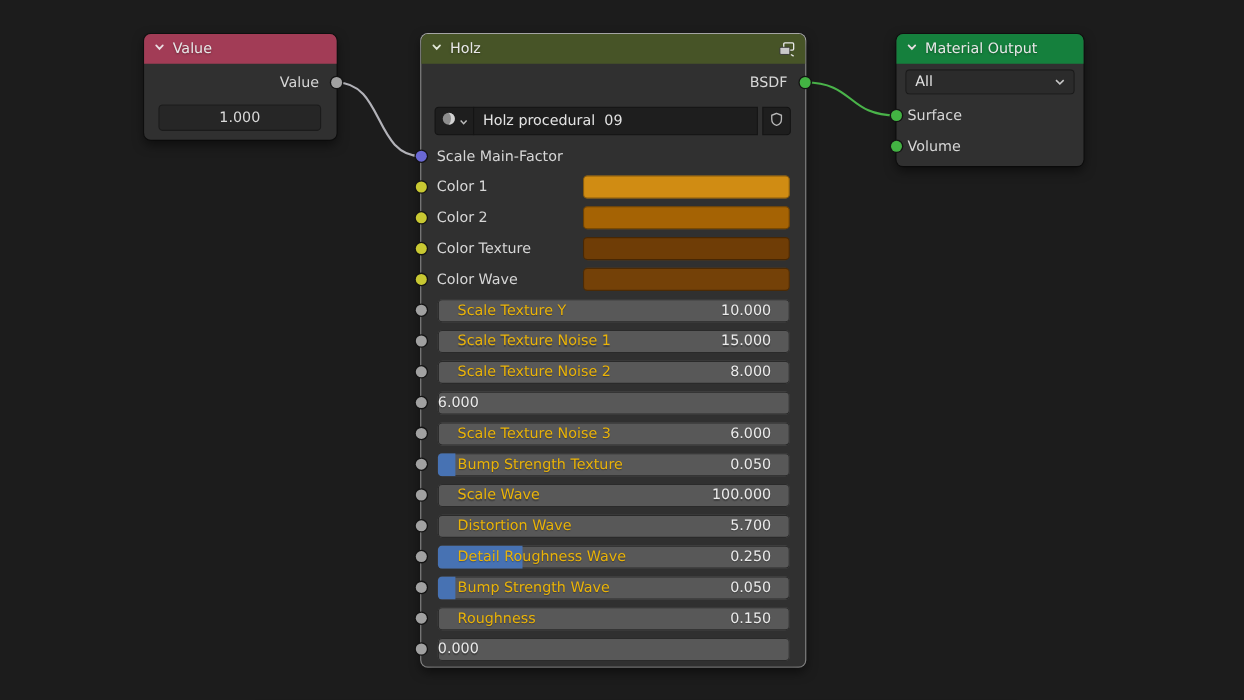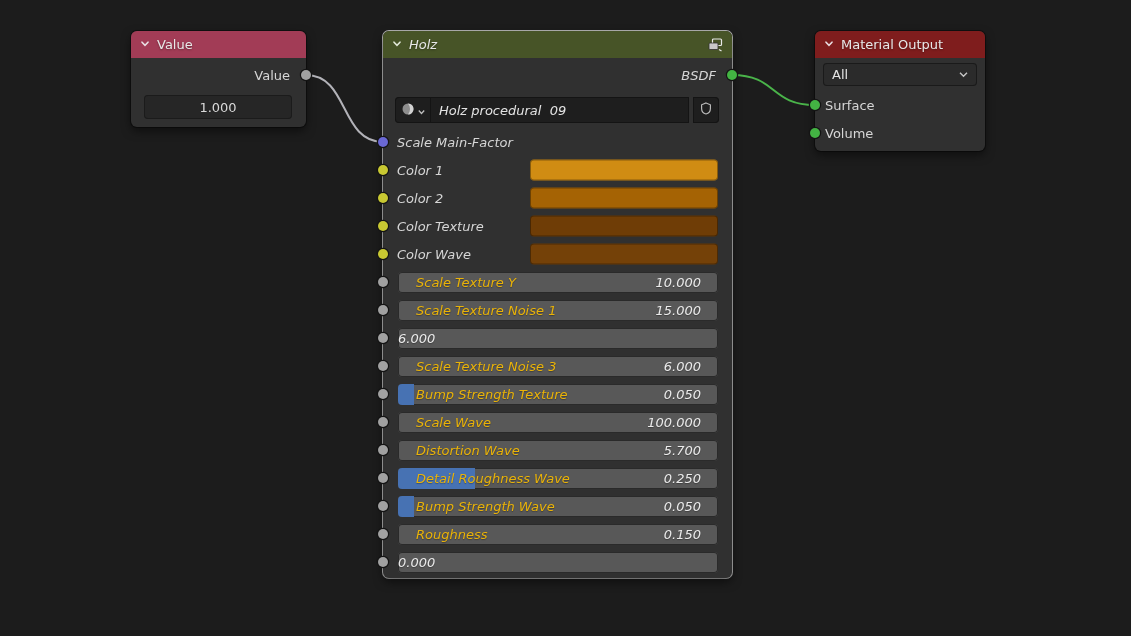--- a/index.html
+++ b/index.html
@@ -124,21 +124,21 @@
     </div>
     <div class="row out-row">
       <span class="row-label">Value</span>
       <span class="socket out" style="background: rgb(161, 161, 161);"></span>
     </div>
     <div class="value-field">
       <span>1.000</span>
     </div>
   </div>
 
-  <div class="node active" id="holz-node" style="left:383px; top:31px; width:349px;font-style:italic;">
+  <div class="node active" id="holz-node" style="left:383px; top:31px; width:349px;">
     <div class="node-header" style="background: rgb(71, 84, 39);">
       <span>
         <svg width="10" height="10" viewBox="0 0 10 10">
             <path d="M2 3.2 L5 6.4 L8 3.2" stroke="#e2e8d8" stroke-width="1.6" fill="none" stroke-linecap="round"></path>
           </svg>
       </span>
       <span class="node-title">Holz</span>
       <span class="hdr-icon">
         <svg width="15" height="14" viewBox="0 0 15 14">
           <rect x="4.5" y="1" width="9" height="6.5" rx="1" fill="none" stroke="#e8e8e8" stroke-width="1.2"></rect>
@@ -221,20 +221,28 @@
     <div class="slider">
       <div class="fill" style="width: 0%; background: rgb(71, 114, 179);"></div>
       <span class="s-label">Scale Texture Noise 1</span>
       <span class="s-value">15.000</span>
     </div>
   </div>
         <div class="row slider-row">
     <span class="socket in" style="background: rgb(161, 161, 161);"></span>
     <div class="slider">
       <div class="fill" style="width: 0%; background: rgb(71, 114, 179);"></div>
+      <span class="s-label">Scale Texture Noise 2</span>
+      <span class="s-value">8.000</span>
+    </div>
+  </div>
+        <div class="row slider-row">
+    <span class="socket in" style="background: rgb(161, 161, 161);"></span>
+    <div class="slider">
+      <div class="fill" style="width: 0%; background: rgb(71, 114, 179);"></div>
       <span class="s-value">6.000</span>
     </div>
   </div>
         <div class="row slider-row">
     <span class="socket in" style="background: rgb(161, 161, 161);"></span>
     <div class="slider">
       <div class="fill" style="width: 0%; background: rgb(71, 114, 179);"></div>
       <span class="s-label">Scale Texture Noise 3</span>
       <span class="s-value">6.000</span>
     </div>
@@ -292,21 +300,21 @@
     <div class="slider">
       <div class="fill" style="width: 0%; background: rgb(71, 114, 179);"></div>
       <span class="s-value">0.000</span>
     </div>
   </div>
       </div>
     <div class="pad-bottom-2"></div>
   </div>
 
   <div class="node" id="output-node" style="left:815px; top:31px; width:170px;">
-    <div class="node-header" style="background: #7f1d1d;">
+    <div class="node-header" style="background: #15803d;">
       <span>
         <svg width="10" height="10" viewBox="0 0 10 10">
             <path d="M2 3.2 L5 6.4 L8 3.2" stroke="#e8dde1" stroke-width="1.6" fill="none" stroke-linecap="round"></path>
           </svg>
       </span>
       <span class="node-title">Material Output</span>
     </div>
 
     <div class="dropdown">
       <span>All</span>

